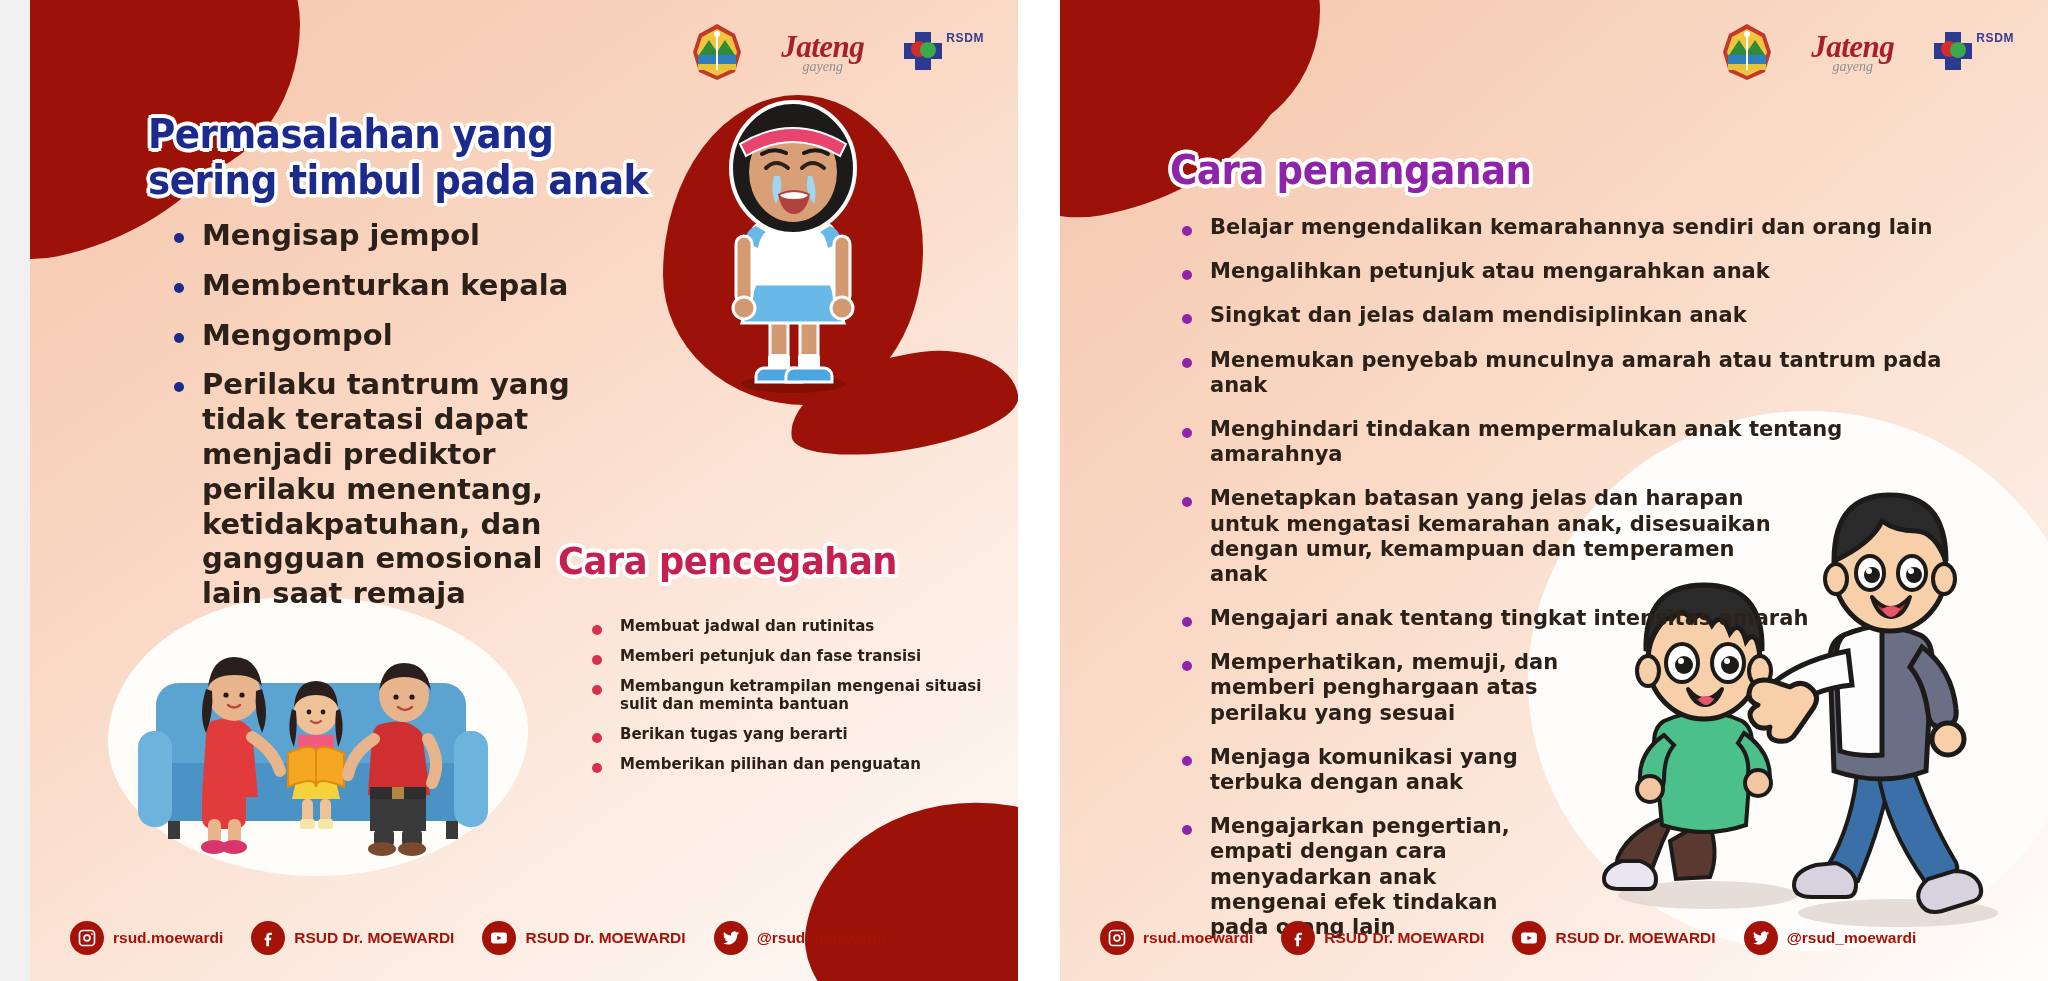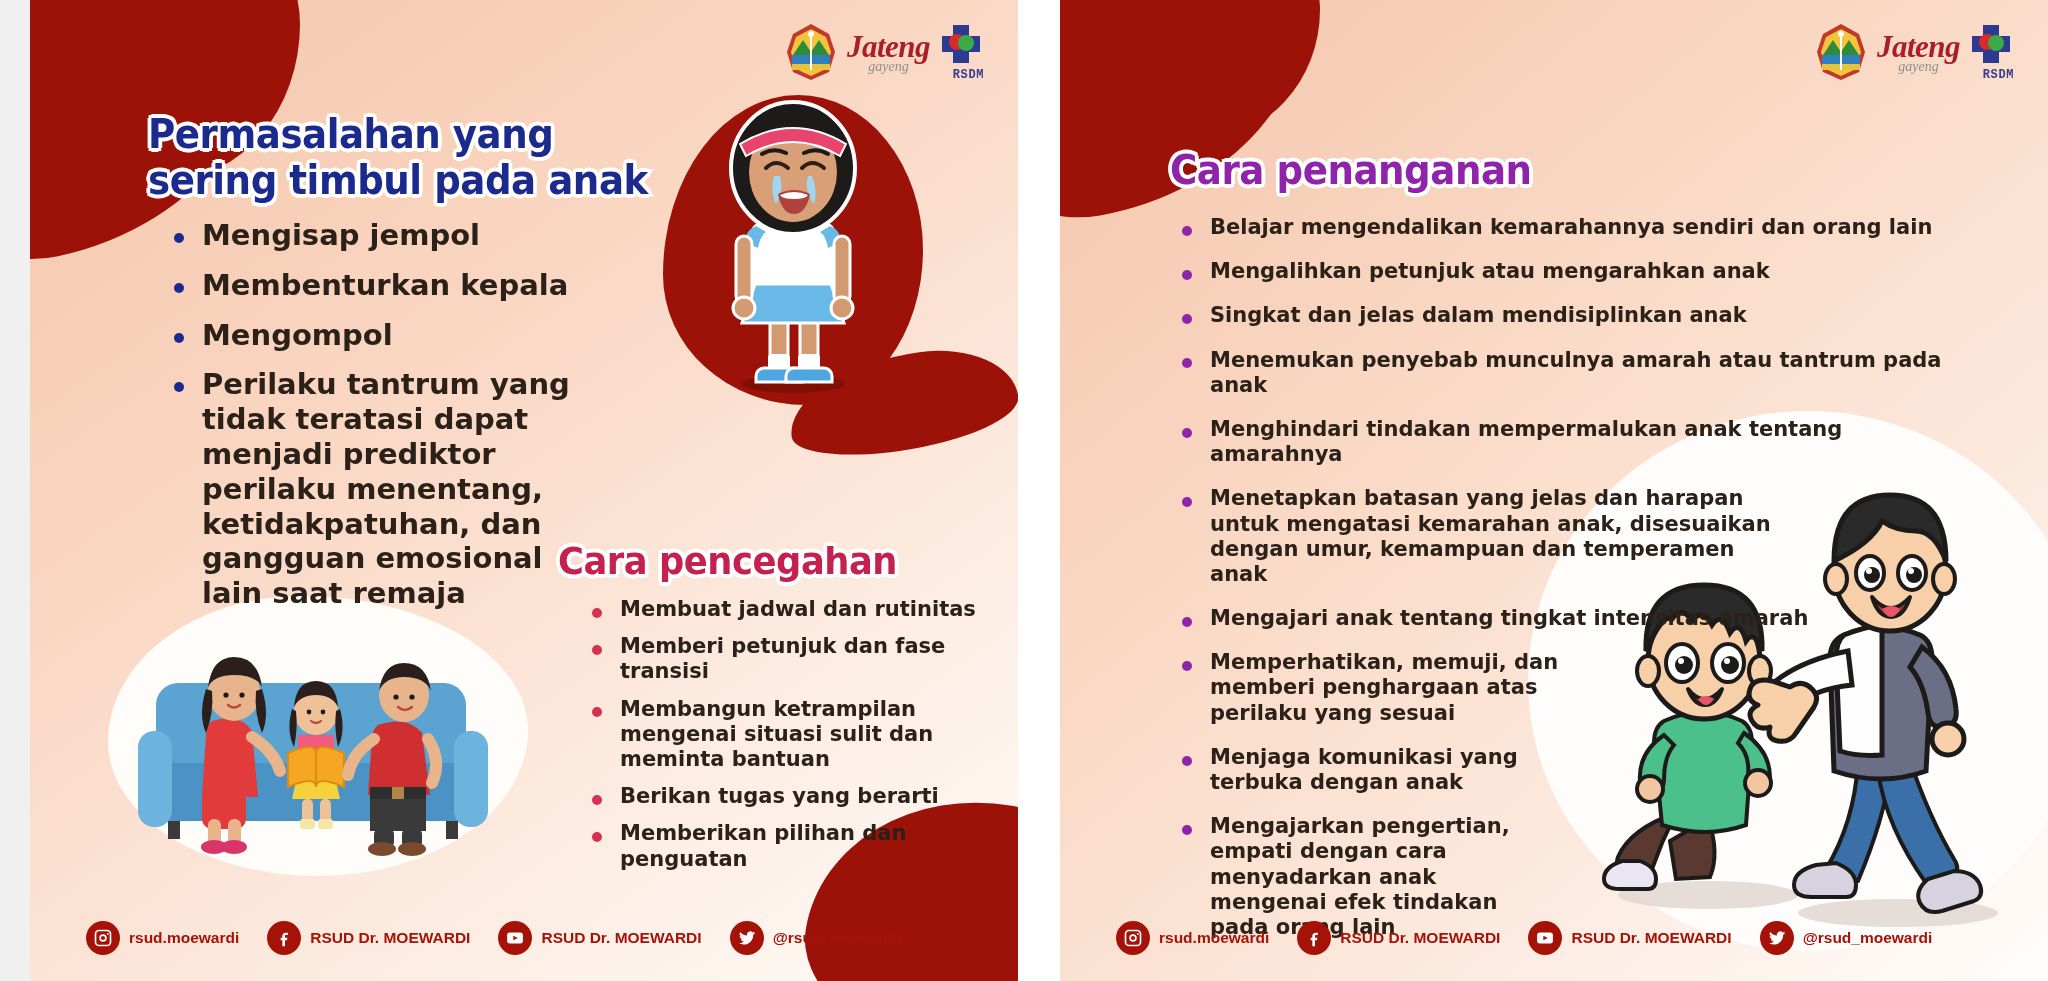--- a/index.html
+++ b/index.html
@@ -101,41 +101,41 @@
     border-radius: 46% 54% 50% 50% / 52% 48% 52% 48%;
     background: #fffdfa;
   }
 
   
   .logos {
     position: absolute;
     top: 22px; right: 34px;
     display: flex;
     align-items: center;
-    gap: 8px;
+    gap: 36px;
     z-index: 40;
   }
   .logo-emblem { width: 56px; height: 60px; }
   .logo-jateng { display: flex; flex-direction: column; align-items: center; line-height: 1; }
   .logo-jateng .jt-main {
     font-family: "Liberation Serif", serif;
     font-style: italic;
     font-weight: bold;
     font-size: 31px;
     color: #a81e2a;
     letter-spacing: -0.5px;
   }
   .logo-jateng .jt-sub {
     font-family: "Liberation Serif", serif;
     font-style: italic;
     font-size: 14px;
     color: #8e8e8e;
     margin-top: -2px;
   }
-  .logo-rsdm { display: flex; flex-direction: column; align-items: flex-end; font-family: Liberation Mono, monospace; }
+  .logo-rsdm { display: flex; align-items: flex-start; }
   .rsdm-mark { width: 46px; height: 44px; }
   .rsdm-text {
     font-size: 12px; font-weight: bold; color: #3a3a8f;
     letter-spacing: 0.6px; margin-top: 1px;
   }
 
   
   .heading {
     position: absolute;
     z-index: 30;
@@ -207,39 +207,39 @@
 
   .list-problems {
     top: 218px; left: 140px;
     width: 430px;
     font-size: 29px;
   }
   .list-problems li { margin-bottom: 15px; }
   .list-problems li::before { background: #1b2a8c; }
 
   .list-prevention {
-    top: 597px; left: 558px;
+    top: 617px; left: 558px;
     width: 420px;
-    font-size: 21px;
+    font-size: 15px;
   }
   .list-prevention li { margin-bottom: 12px; }
   .list-prevention li::before { background: #d6324f; }
 
   .list-handling {
     top: 215px; left: 118px;
     width: 800px;
     font-size: 21px;
   }
   .list-handling li { margin-bottom: 19px; }
   .list-handling li::before { background: #8e24aa; }
 
   
   .social-bar {
     position: absolute;
-    bottom: 26px; left: 56px; right: 30px;
+    bottom: 26px; left: 40px; right: 30px;
     z-index: 45;
     display: flex;
     align-items: center;
     gap: 14px;
     flex-wrap: nowrap;
   }
   .social-item { display: flex; align-items: center; gap: 9px; }
   .social-item + .social-item { margin-left: 14px; }
   .s-icon {
     width: 34px; height: 34px;

